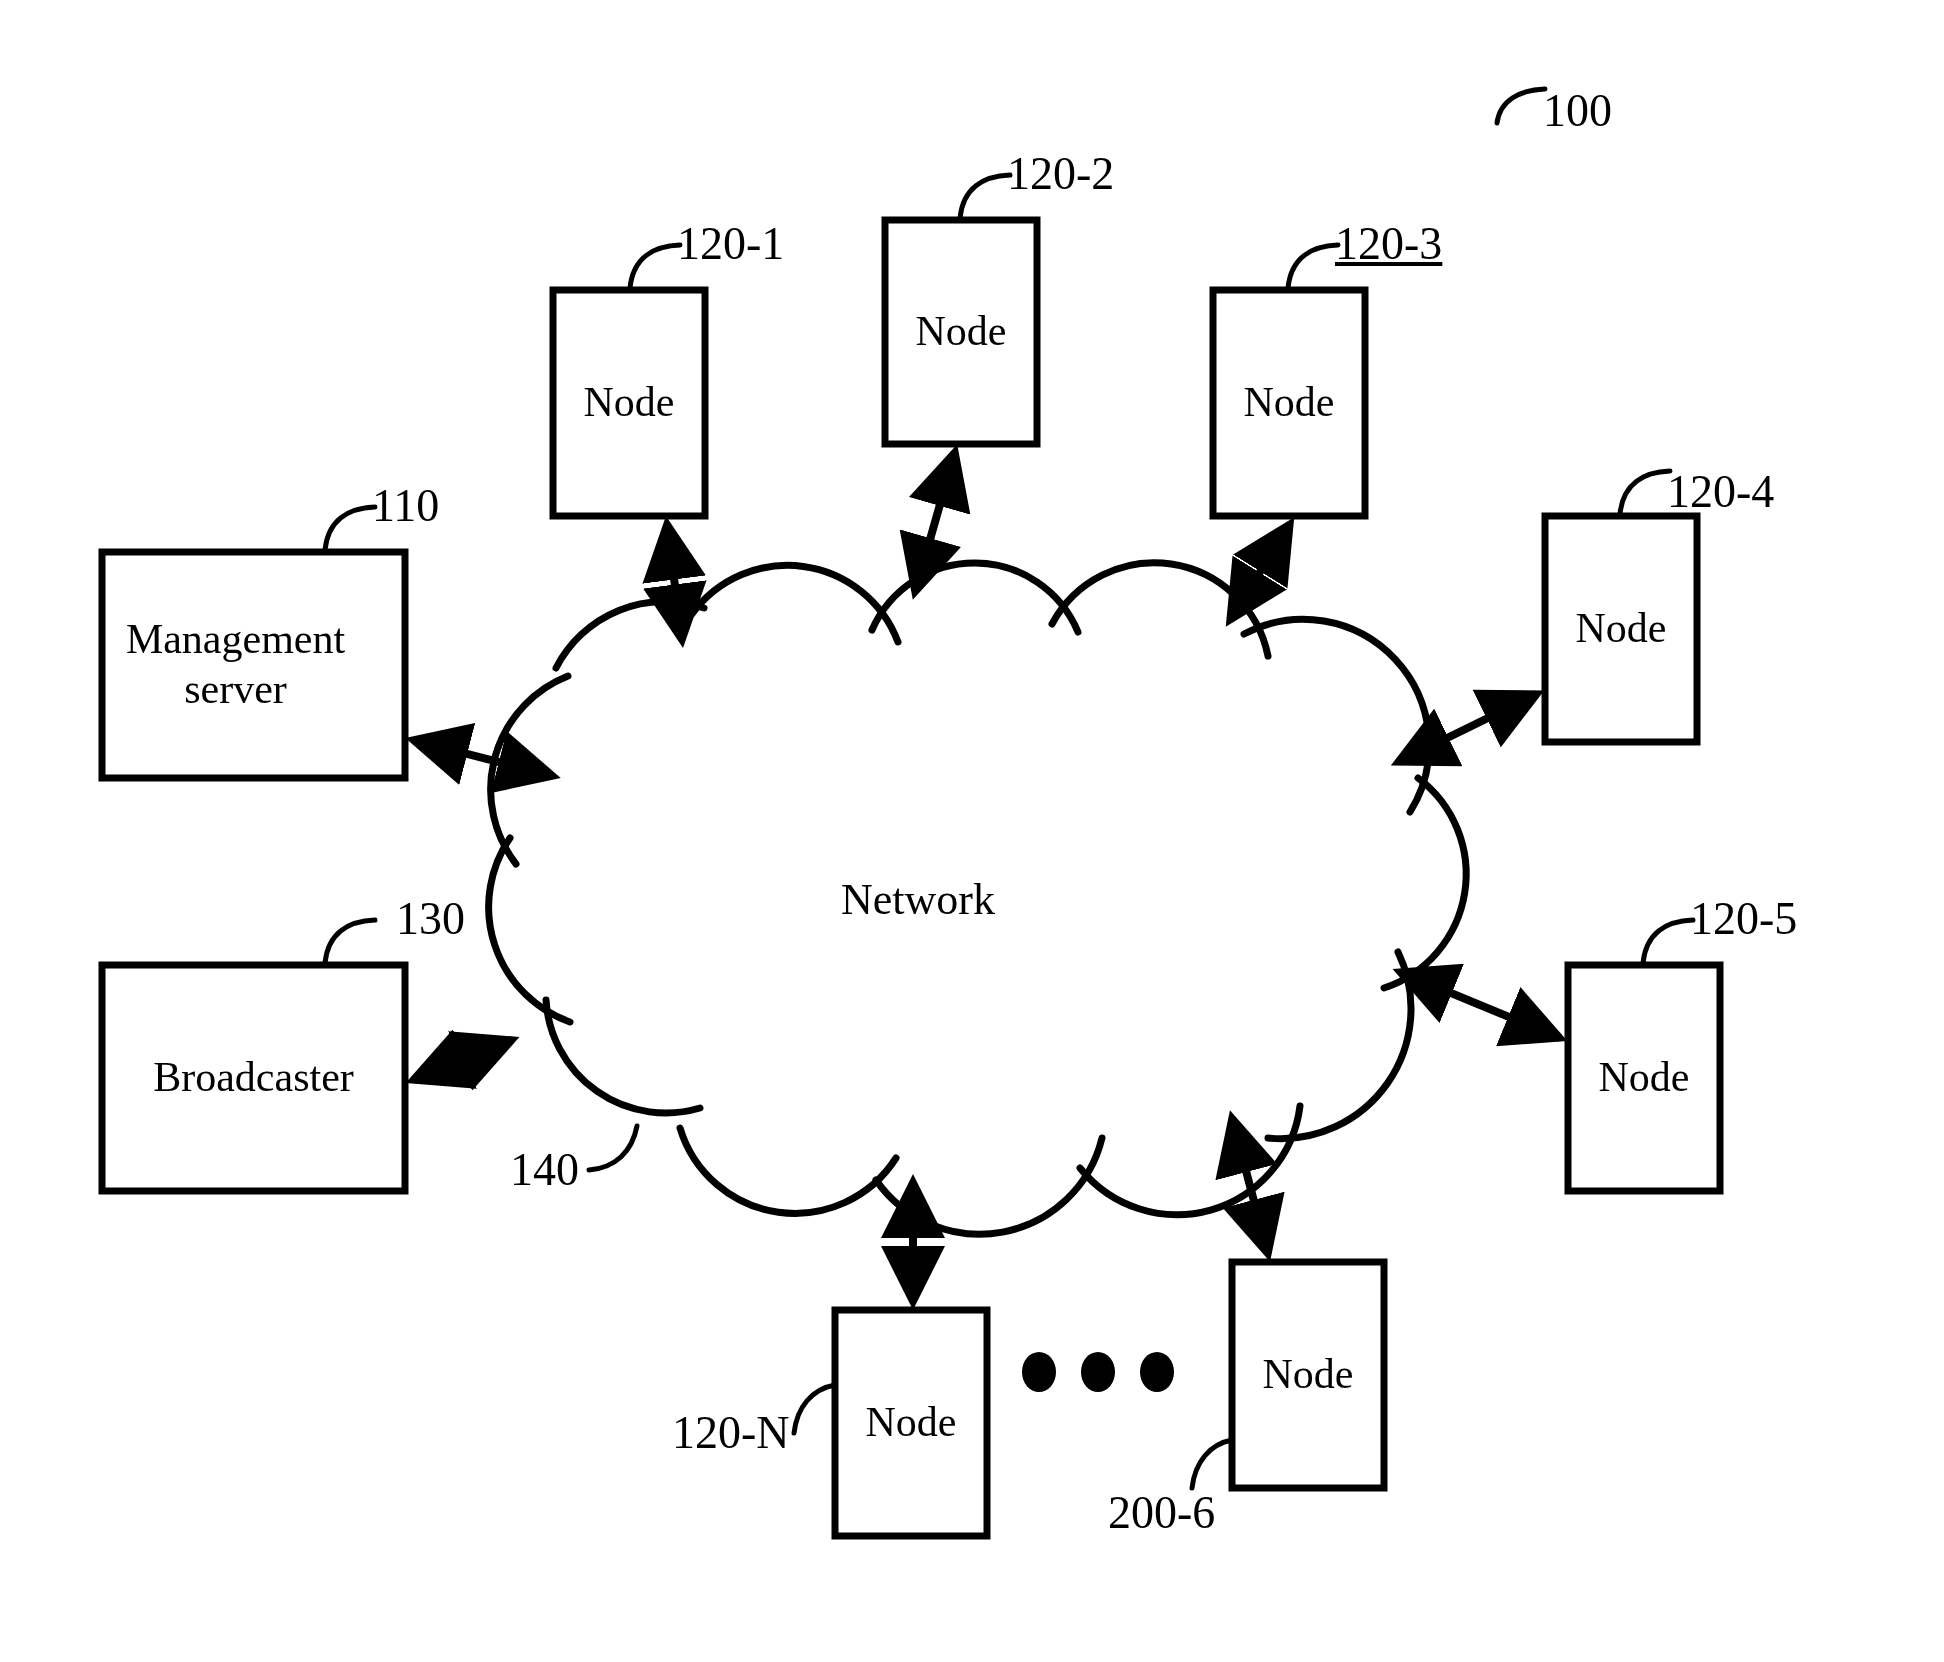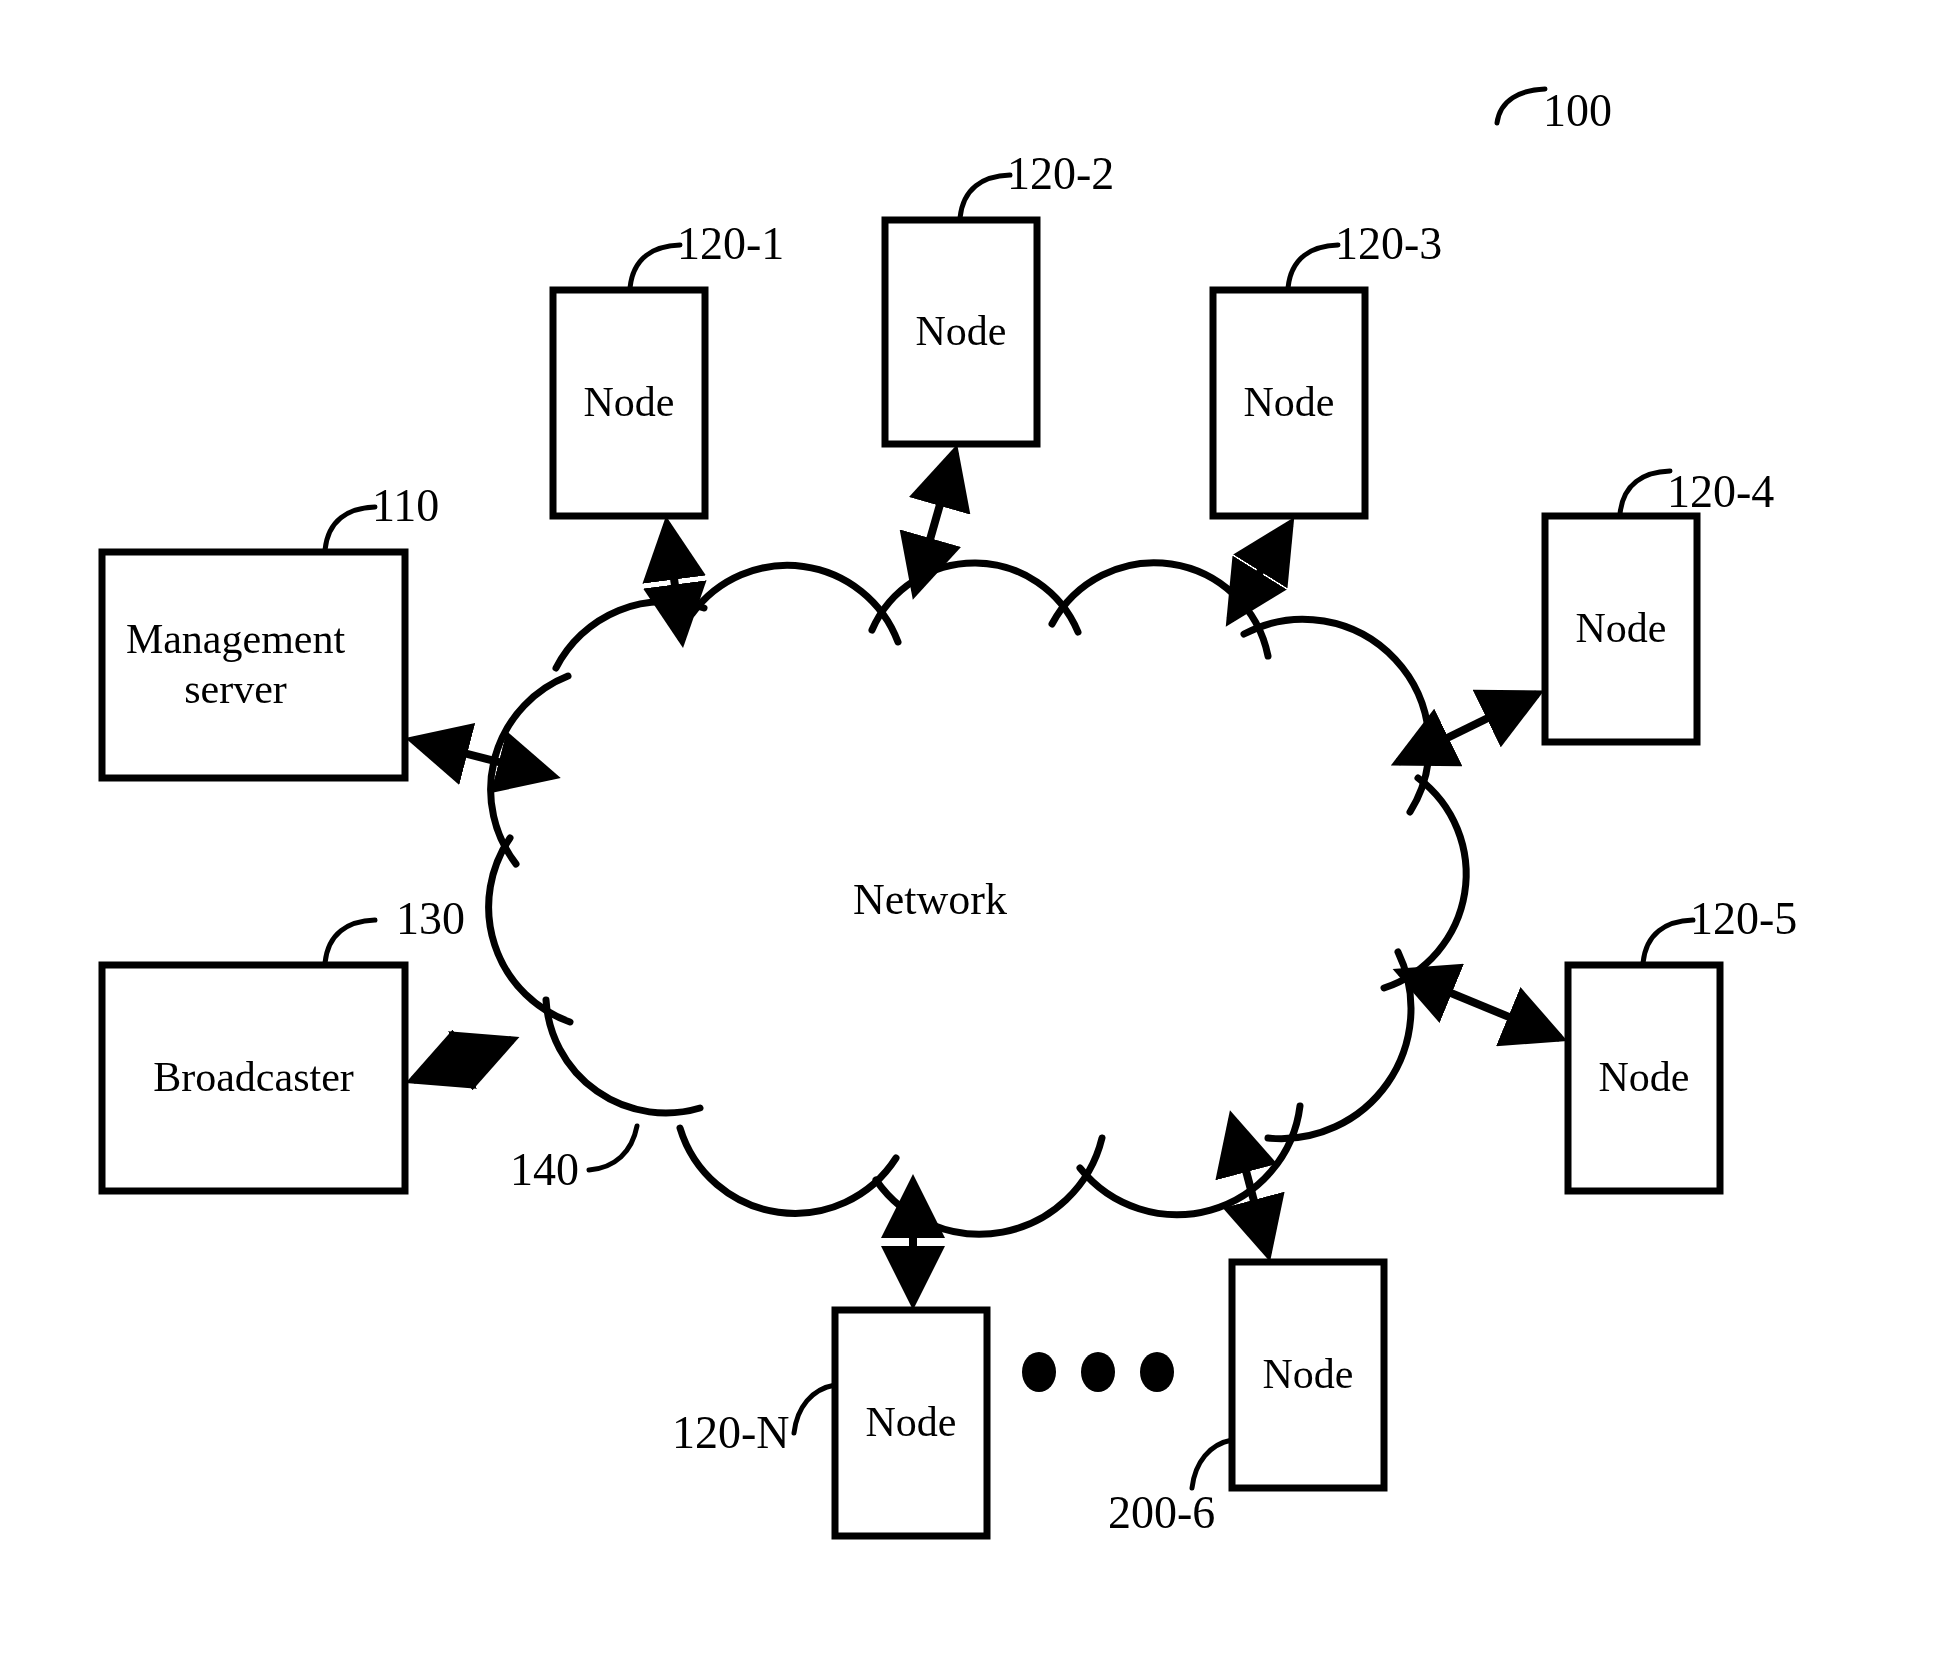--- a/index.html
+++ b/index.html
@@ -157,21 +157,21 @@
       <path d="M 589 1170 C 615 1168 632 1152 637 1126"></path>
     </g>
 
     <g fill="#000000">
       <ellipse cx="1039" cy="1372" rx="17" ry="20"></ellipse>
       <ellipse cx="1098" cy="1372" rx="17" ry="20"></ellipse>
       <ellipse cx="1157" cy="1372" rx="17" ry="20"></ellipse>
     </g>
   </svg>
 
-  <div class="cloud-label" style="left:841px; top:878px;margin-left:12px;">Network</div>
+  <div class="cloud-label" style="left:841px; top:878px;">Network</div>
 
   <div class="box-label" style="left:84px; top:552px; width:303px; height:226px;">Management
 server</div>
 
   <div class="box-label" style="left:102px; top:965px; width:303px; height:226px;">Broadcaster</div>
 
   <div class="box-label" style="left:553px; top:290px; width:152px; height:226px;">Node</div>
 
   <div class="box-label" style="left:885px; top:220px; width:152px; height:224px;">Node</div>
 
@@ -188,21 +188,21 @@
   <div class="ref-num" style="left:1543px; top:65px;margin-top:23px;">100</div>
 
   <div class="ref-num" style="left:372px; top:483px;">110</div>
 
   <div class="ref-num" style="left:372px; top:896px;margin-left:24px;">130</div>
 
   <div class="ref-num" style="left:677px; top:221px;">120-1</div>
 
   <div class="ref-num" style="left:1007px; top:151px;">120-2</div>
 
-  <div class="ref-num" style="left:1335px; top:221px;">120-3</div>
+  <div class="ref-num" style="left:1335px; top:221px;text-decoration:underline;">120-3</div>
 
   <div class="ref-num" style="left:1667px; top:469px;">120-4</div>
 
   <div class="ref-num" style="left:1690px; top:896px;">120-5</div>
 
   <div class="ref-num" style="left:1108px; top:1490px;">200-6</div>
 
   <div class="ref-num" style="left:672px; top:1410px;">120-N</div>
 
   <div class="ref-num" style="left:510px; top:1147px;">140</div>

